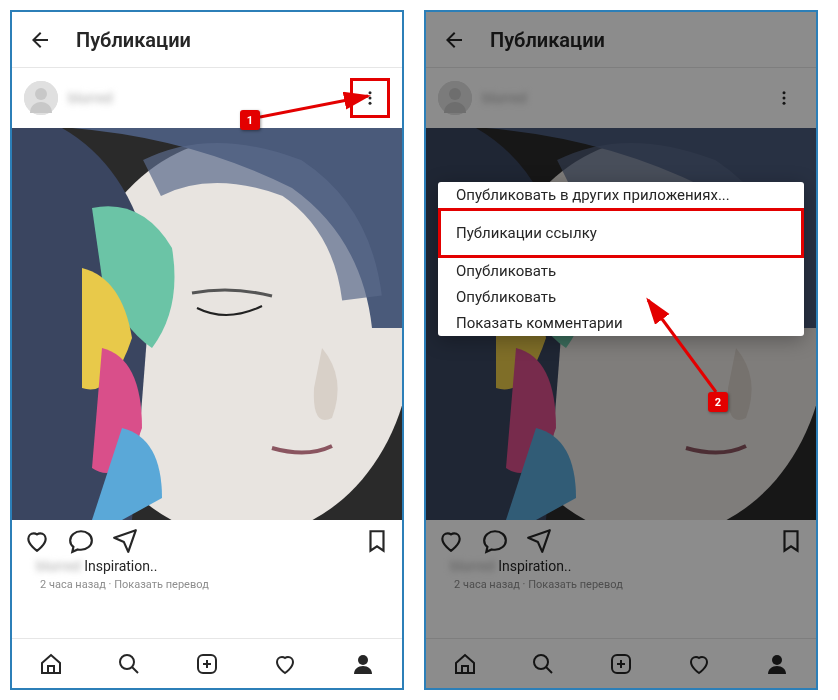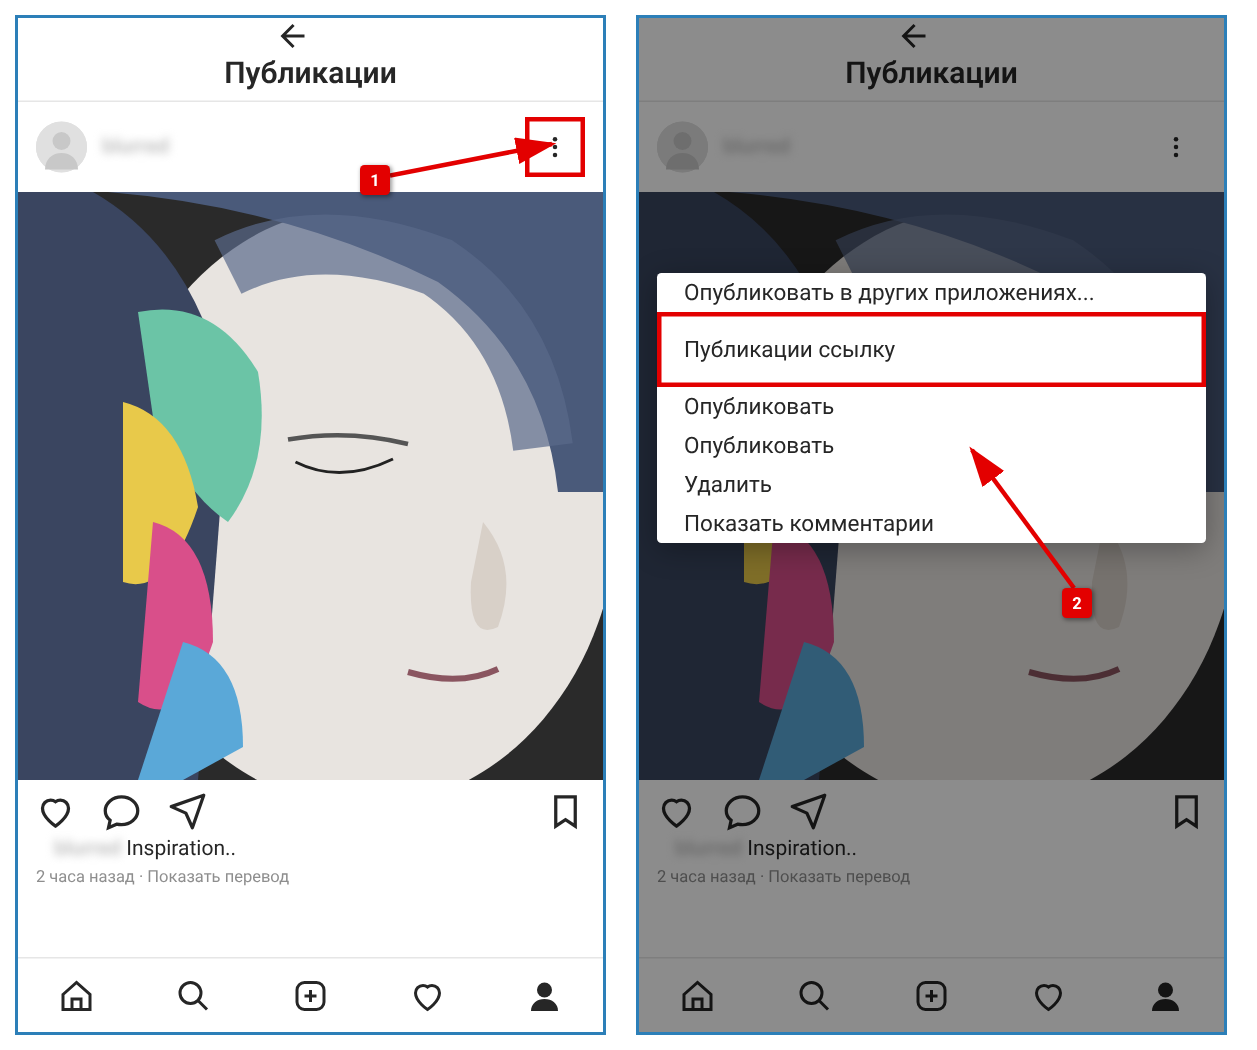--- a/index.html
+++ b/index.html
@@ -20,21 +20,20 @@
     background: #fff;
     overflow: hidden;
   }
   .header {
     height: 56px;
     display: flex;
     align-items: center;
     padding: 0 16px;
     border-bottom: 1px solid #e6e6e6;
     background: #fff;
-    flex-direction: column;
   }
   .back-arrow {
     width: 24px; height: 24px;
     display: flex; align-items: center; justify-content: center;
     margin-right: 24px;
   }
   .header-title {
     font-size: 20px;
     font-weight: 600;
     color: #262626;
@@ -86,21 +85,21 @@
     padding: 0 24px 4px;
     font-size: 14px;
     color: #262626;
   }
   .caption-row .cap-user {
     font-weight: 600;
     filter: blur(3px);
     color: #c0c0c0;
   }
   .time-row {
-    padding: 0 12px 12px;
+    padding: 0 28px 12px;
     font-size: 11px;
     color: #8e8e8e;
   }
   .bottom-nav {
     position: absolute;
     bottom: 0; left: 0; right: 0;
     height: 50px;
     border-top: 1px solid #e6e6e6;
     display: flex;
     align-items: center;
@@ -394,21 +393,20 @@
       </div>
   </div>
 
   <div class="dim-overlay"></div>
 
   <div class="menu">
     <div class="menu-item">Опубликовать в других приложениях...</div>
     <div class="menu-item highlight">Публикации ссылку</div>
     <div class="menu-item">Опубликовать</div>
     <div class="menu-item">Опубликовать</div>
-    <div class="menu-item">Удалить</div>
     <div class="menu-item">Показать комментарии</div>
   </div>
 
   <div class="annot-badge" style="top:380px; left:282px;">2</div>
   <svg class="annot-arrow" style="top:280px; left:210px; width:90px; height:110px;">
     <defs>
         <marker id="ah2" markerWidth="10" markerHeight="10" refX="8" refY="3" orient="auto">
           <path d="M0,0 L0,6 L9,3 z" fill="#e30000"></path>
         </marker>
       </defs>

